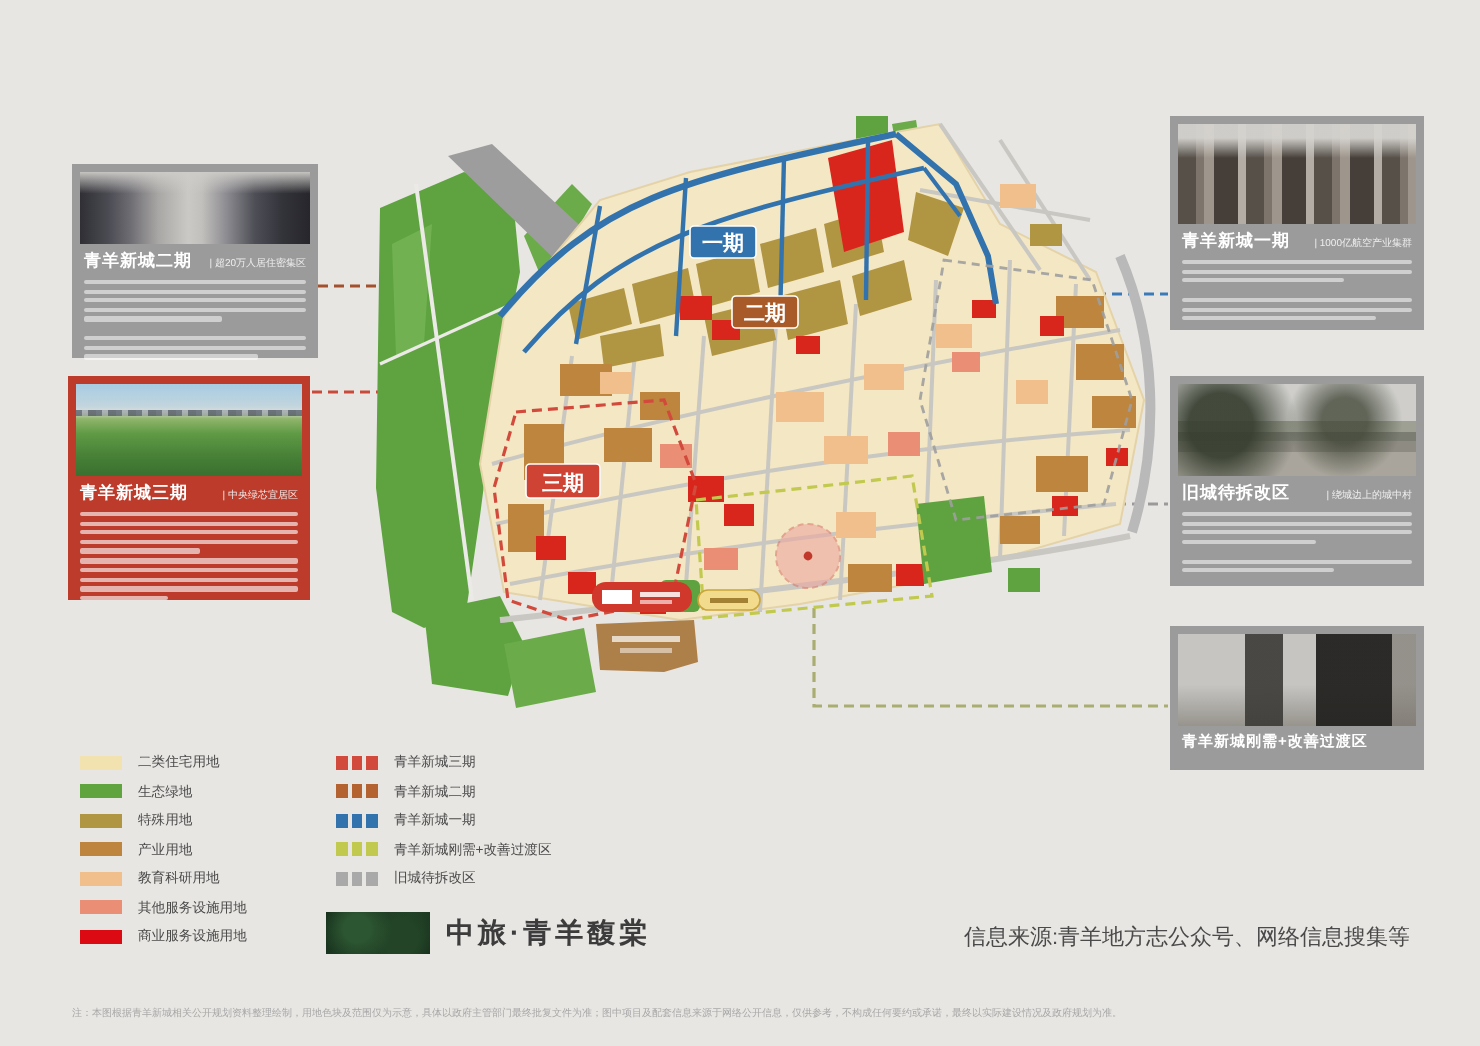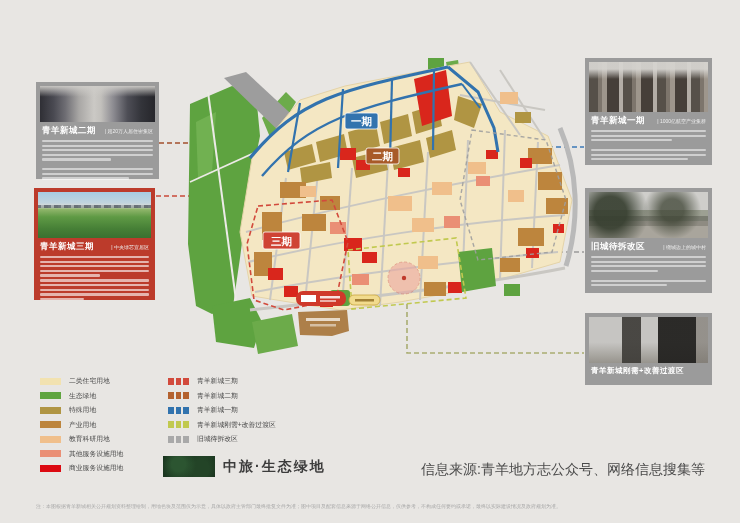--- a/index.html
+++ b/index.html
@@ -47,21 +47,21 @@
   .sw-dash i{width:5.6px;height:7px;background:var(--sw,#999);}
   .lg-label{font-size:6.8px;color:#4a4a4a;white-space:nowrap;}
 
   
   .logo{position:absolute;left:163px;top:456px;display:flex;align-items:center;z-index:2;}
   .logo-thumb{width:52px;height:21px;background:
     radial-gradient(circle at 30% 40%, #2c5531 0 18%, rgba(0,0,0,0) 45%),
     radial-gradient(circle at 72% 62%, #234427 0 22%, rgba(0,0,0,0) 50%),
     linear-gradient(135deg,#17301c,#1f3d24 60%,#142818);}
   .logo-text{margin-left:8px;font-size:14px;font-weight:bold;color:#3c3c3c;letter-spacing:2px;white-space:nowrap;}
-  .source{position:absolute;right:35px;top:461px;font-size:14px;color:#4a4a4a;z-index:2;white-space:nowrap;}
+  .source{position:absolute;right:35px;top:461px;font-size:11px;color:#4a4a4a;z-index:2;white-space:nowrap;}
   .fineprint{position:absolute;left:36px;right:36px;top:503px;font-size:5px;color:#a8a8a8;white-space:nowrap;overflow:hidden;z-index:2;}
 
   
   text.zone-label{fill:#ffffff;font-weight:bold;font-size:10.5px;text-anchor:middle;font-family:"Liberation Sans",sans-serif;}
 </style>
 </head>
 <body>
 
 <div class="canvas">
 
@@ -369,19 +369,19 @@
           <i></i>
           <i></i>
           <i></i>
         </span>
         <span class="lg-label">旧城待拆改区</span>
       </div>
   </div>
 
   <div class="logo">
     <div class="logo-thumb"></div>
-    <div class="logo-text">中旅·生态绿地</div>
+    <div class="logo-text">中旅·青羊馥棠</div>
   </div>
 
   <div class="source">信息来源:青羊地方志公众号、网络信息搜集等</div>
   <div class="fineprint">注：本图根据青羊新城相关公开规划资料整理绘制，用地色块及范围仅为示意，具体以政府主管部门最终批复文件为准；图中项目及配套信息来源于网络公开信息，仅供参考，不构成任何要约或承诺，最终以实际建设情况及政府规划为准。</div>
 
 </div>
 
 </body></html>

